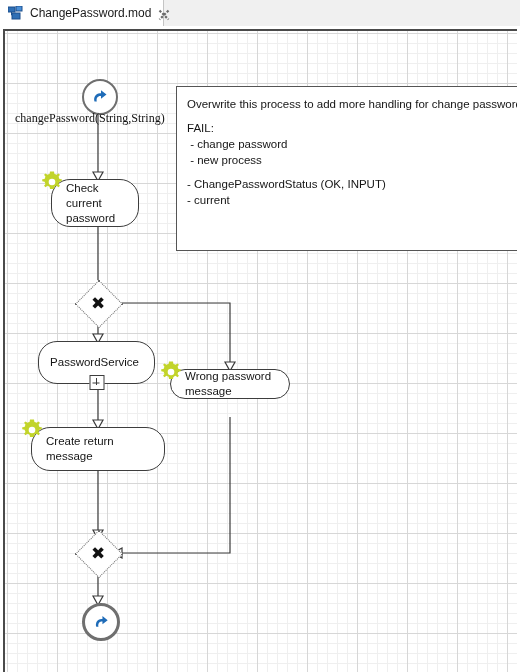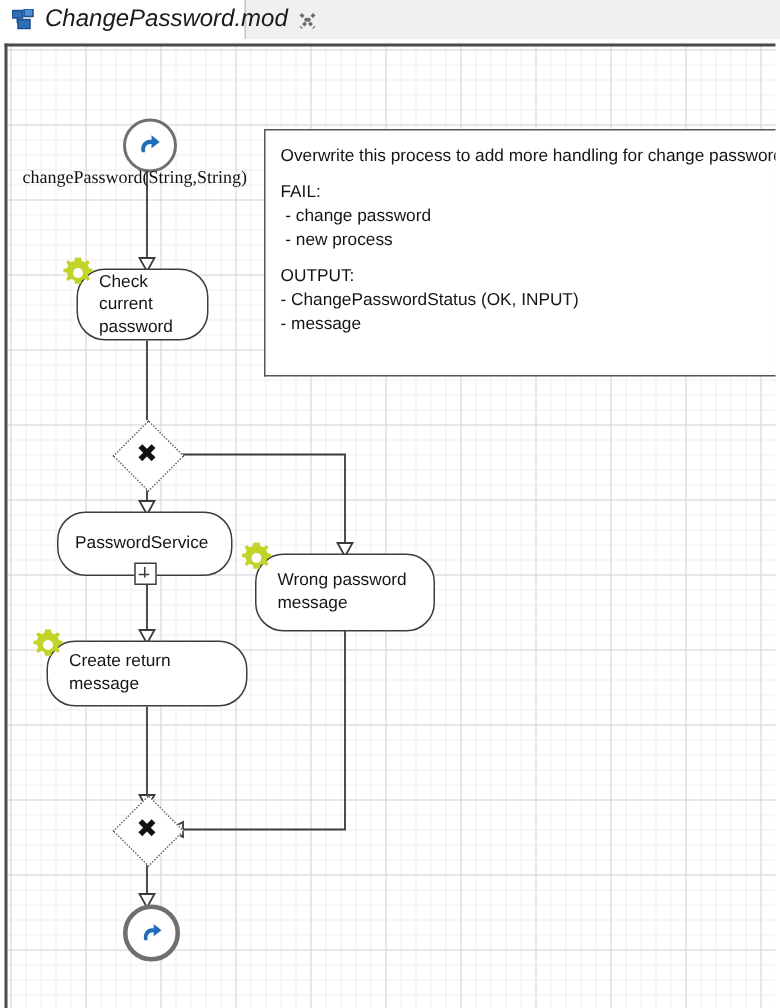--- a/index.html
+++ b/index.html
@@ -32,25 +32,24 @@
     width: 164px;
     background: #ffffff;
     border-right: 1px solid #c4c4c4;
     box-sizing: border-box;
     display: flex;
     align-items: center;
     padding-left: 8px;
   }
   #tab-active .tab-icon { width: 16px; height: 14px; margin-right: 6px; flex: 0 0 auto; }
   #tab-active .tab-label {
-    font-size: 16px;
+    font-size: 12px;
     color: #1a1a1a;
     white-space: nowrap;
     flex: 0 0 auto;
-    font-style: italic;
   }
   #tab-close {
     margin-left: 7px;
     width: 12px; height: 12px;
     flex: 0 0 auto;
     cursor: pointer;
   }
   #tabbar-rest {
     position: absolute;
     left: 164px; top: 0;
@@ -279,21 +278,21 @@
         <div style="position:absolute; left:77px; top:256px; width:32px; height:32px;">
           <div class="gateway" style="left:0;top:0;"></div>
           <div class="gateway-x">✖</div>
         </div>
 
         <div class="node task" style="left:33px; top:310px; width:117px; height:43px; justify-content:center; padding-left:4px;">
           <span class="task-label">PasswordService</span>
           <span class="subproc-marker"></span>
         </div>
 
-        <div class="node task" style="left:165px; top:338px; width:120px; height:52px;">
+        <div class="node task" style="left:165px; top:338px; width:120px; height:30px;">
           <span class="gear">
             <svg width="24" height="24" viewBox="0 0 24 24">
               <path fill="#c2d42a" d="M12 1.6 l2.0 0 0.45 2.35 a8.4 8.4 0 0 1 2.1 0.88 l1.95 -1.4 1.42 1.42 -1.4 1.95 a8.4 8.4 0 0 1 0.88 2.1 l2.35 0.45 0 2.0 -2.35 0.45 a8.4 8.4 0 0 1 -0.88 2.1 l1.4 1.95 -1.42 1.42 -1.95 -1.4 a8.4 8.4 0 0 1 -2.1 0.88 l-0.45 2.35 -2.0 0 -2.0 0 -0.45 -2.35 a8.4 8.4 0 0 1 -2.1 -0.88 l-1.95 1.4 -1.42 -1.42 1.4 -1.95 a8.4 8.4 0 0 1 -0.88 -2.1 l-2.35 -0.45 0 -2.0 2.35 -0.45 a8.4 8.4 0 0 1 0.88 -2.1 l-1.4 -1.95 1.42 -1.42 1.95 1.4 a8.4 8.4 0 0 1 2.1 -0.88 l0.45 -2.35 z"></path>
               <circle cx="12" cy="12" r="3.3" fill="#ffffff"></circle>
             </svg>
           </span>
           <span class="task-label">Wrong password
 message</span>
         </div>
 
@@ -318,22 +317,21 @@
           </svg>
         </div>
 
         <div class="note" style="left:171px; top:55px; width:350px; height:165px;">
           <div class="note-line">Overwrite this process to add more handling for change password</div>
           <div class="note-line blank"></div>
           <div class="note-line">FAIL:</div>
           <div class="note-line"> - change password</div>
           <div class="note-line"> - new process</div>
           <div class="note-line blank"></div>
-          <div class="note-line">OUTPUT:</div>
           <div class="note-line">- ChangePasswordStatus (OK, INPUT)</div>
-          <div class="note-line">- message</div>
+          <div class="note-line">- current</div>
         </div>
 
       </div>
     </div>
   </div>
 
 </div>
 
 </body></html>

